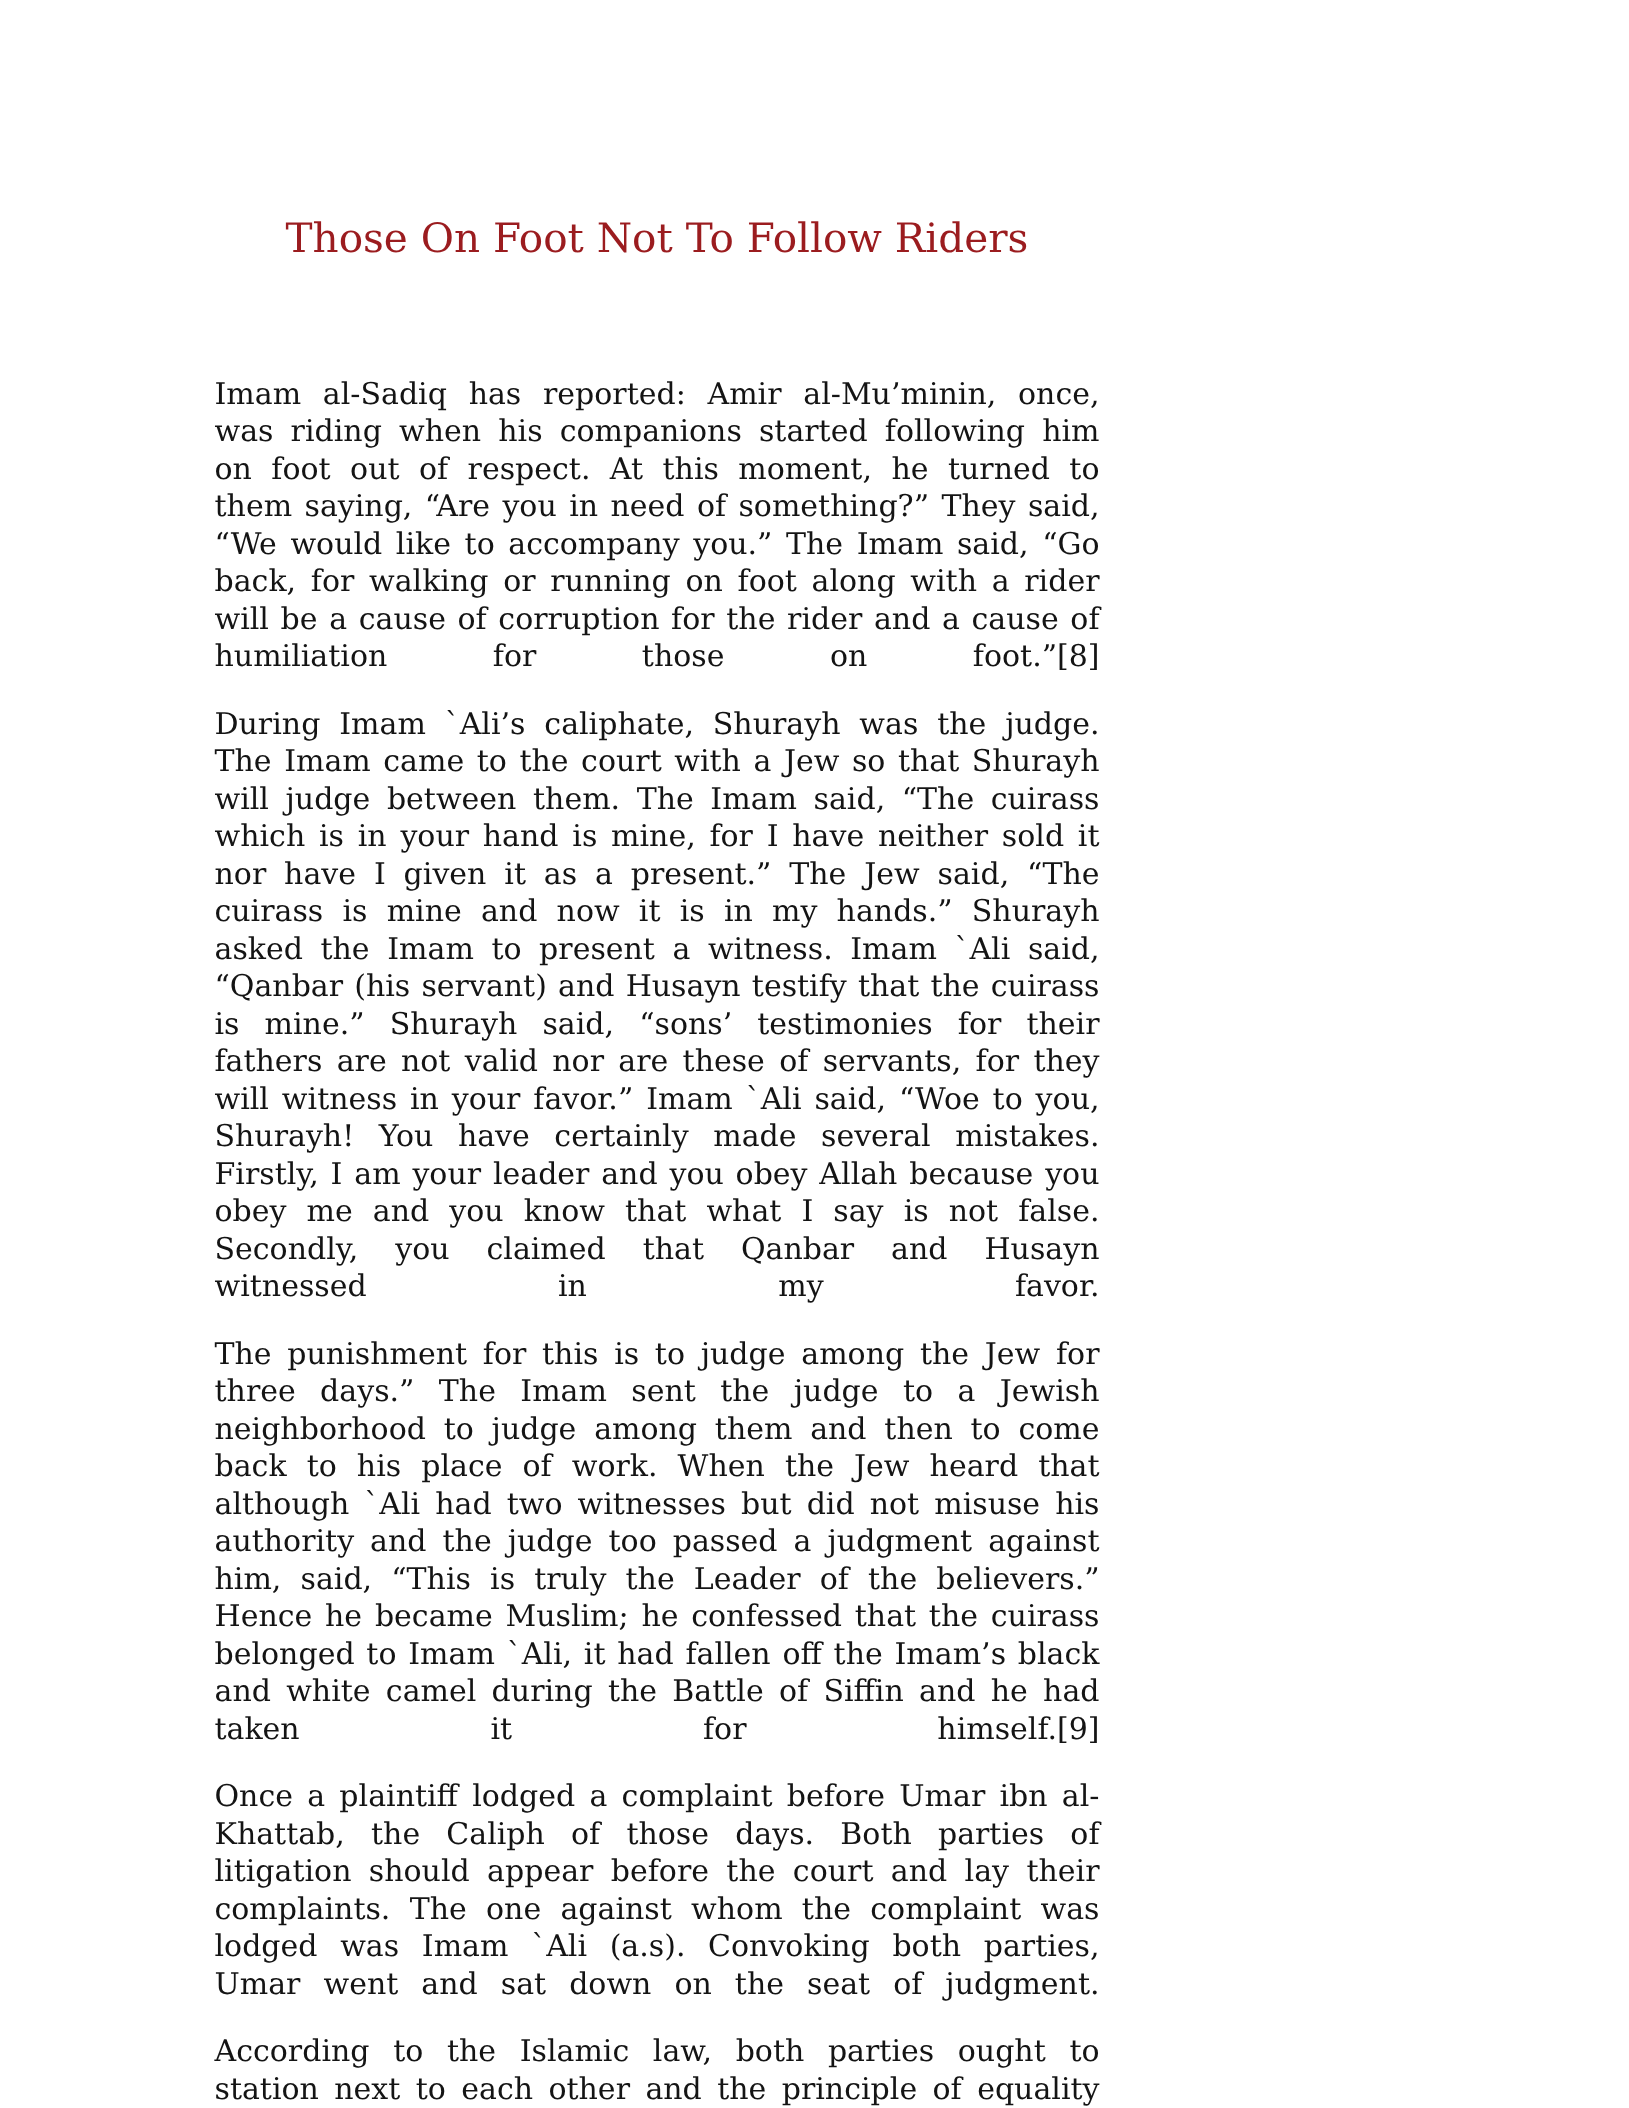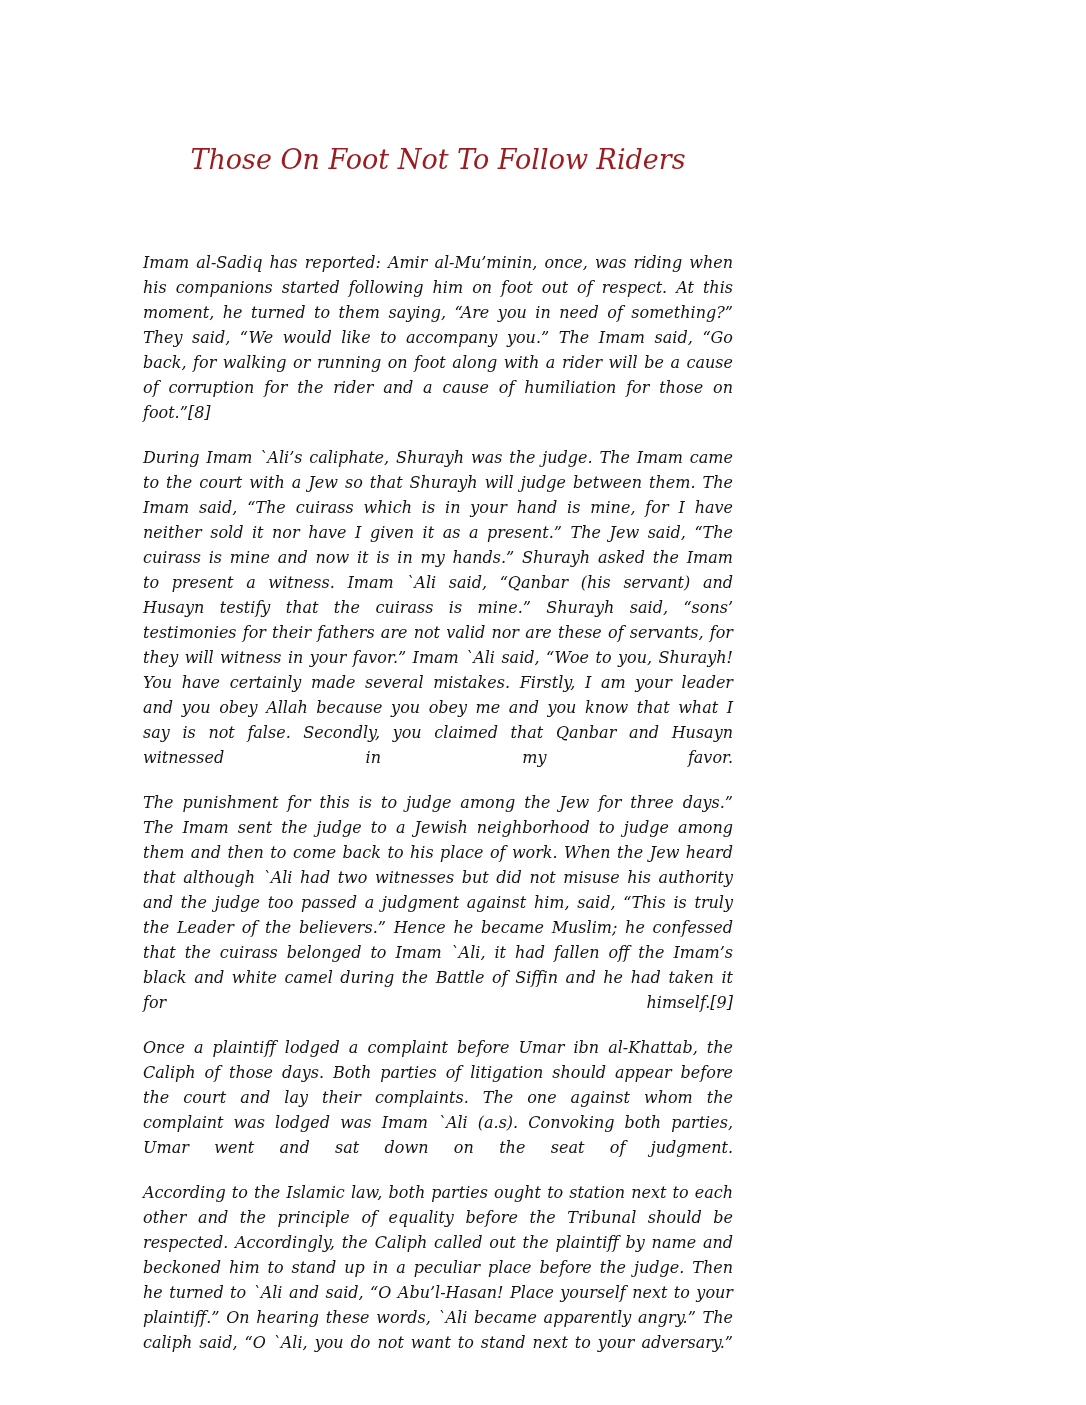--- a/index.html
+++ b/index.html
@@ -12,33 +12,32 @@
     height: 1405px;
     font-family: "DejaVu Serif", "Liberation Serif", serif;
     color: #141414;
     overflow: hidden;
   }
   .page {
     box-sizing: border-box;
     width: 882px;
     height: 1405px;
     padding: 140px 149px 0 143px;
-    font-style: italic;
   }
   .doc-title {
     margin: 0 0 70px 0;
     font-size: 27px;
     line-height: 40px;
     font-weight: 400;
     text-align: center;
     color: #9b1c1f; 
   }
   .para {
     margin: 0 0 20px 0;
-    font-size: 16px;
+    font-size: 20px;
     line-height: 25px;
     text-align: justify;
     text-align-last: justify;
     word-spacing: 1px;
   }
   .heading {
     margin: 0 0 20px 0;
     font-size: 19.5px;
     line-height: 25px;
     font-weight: 700;

